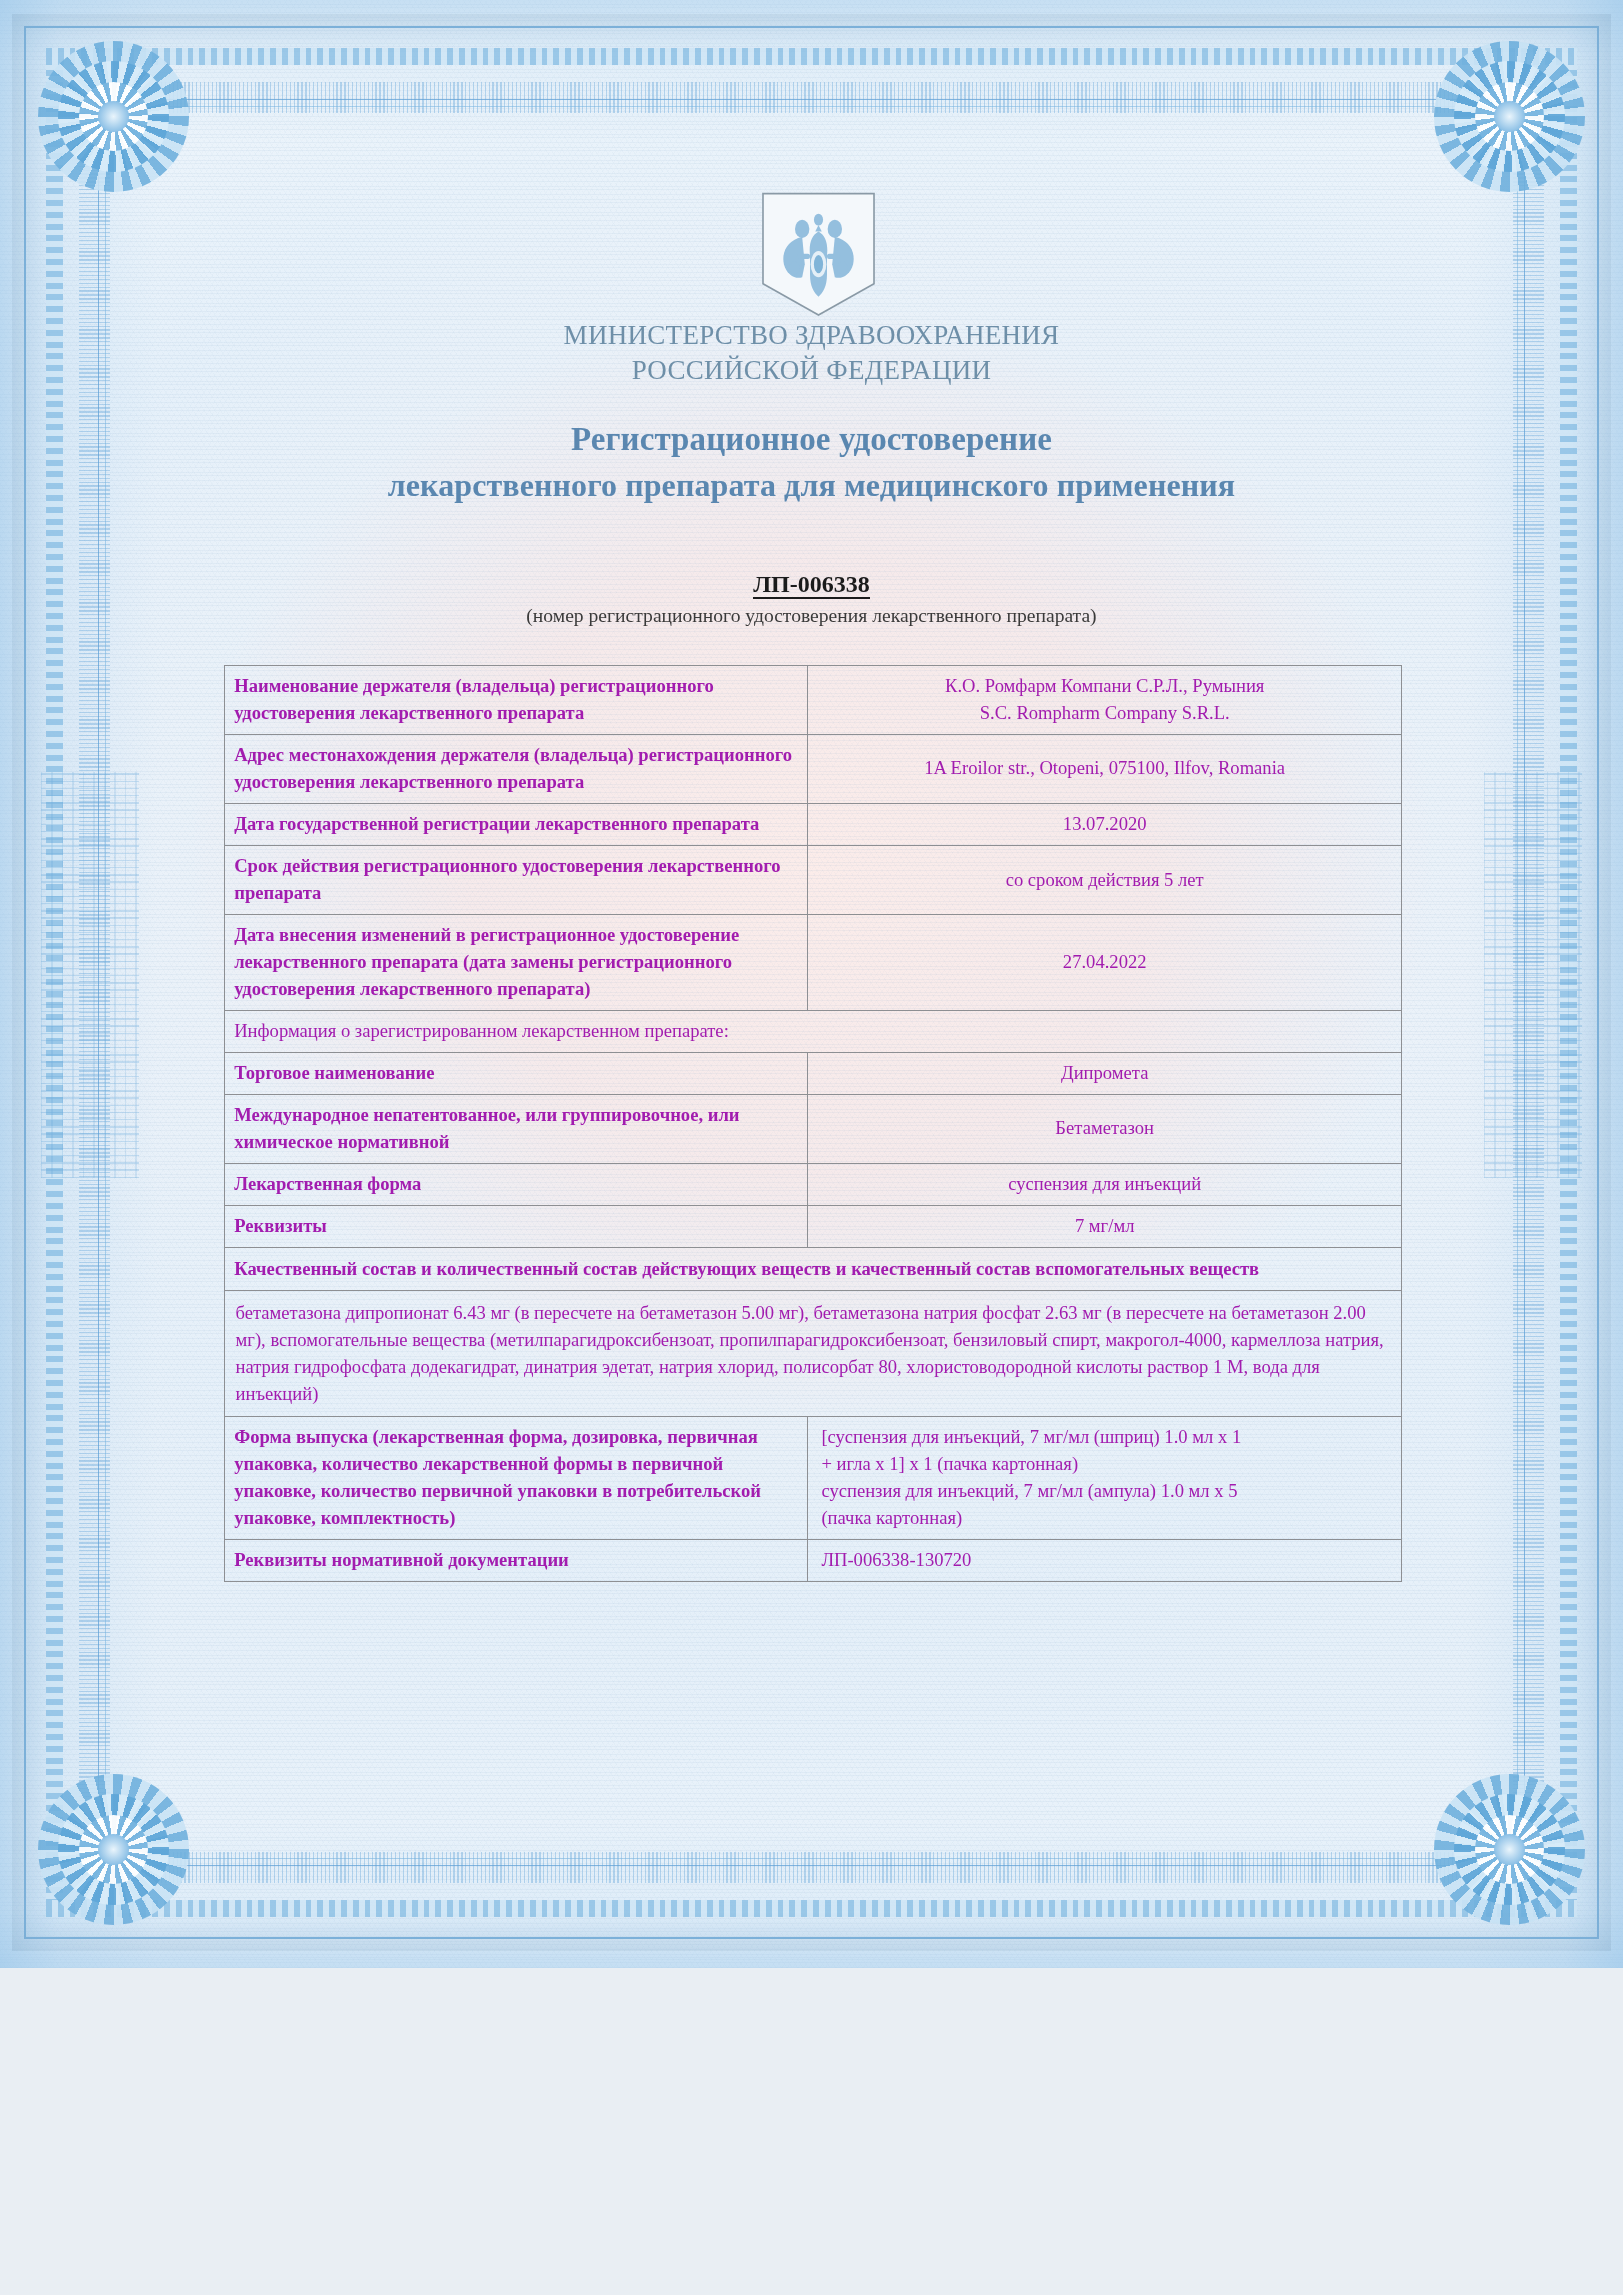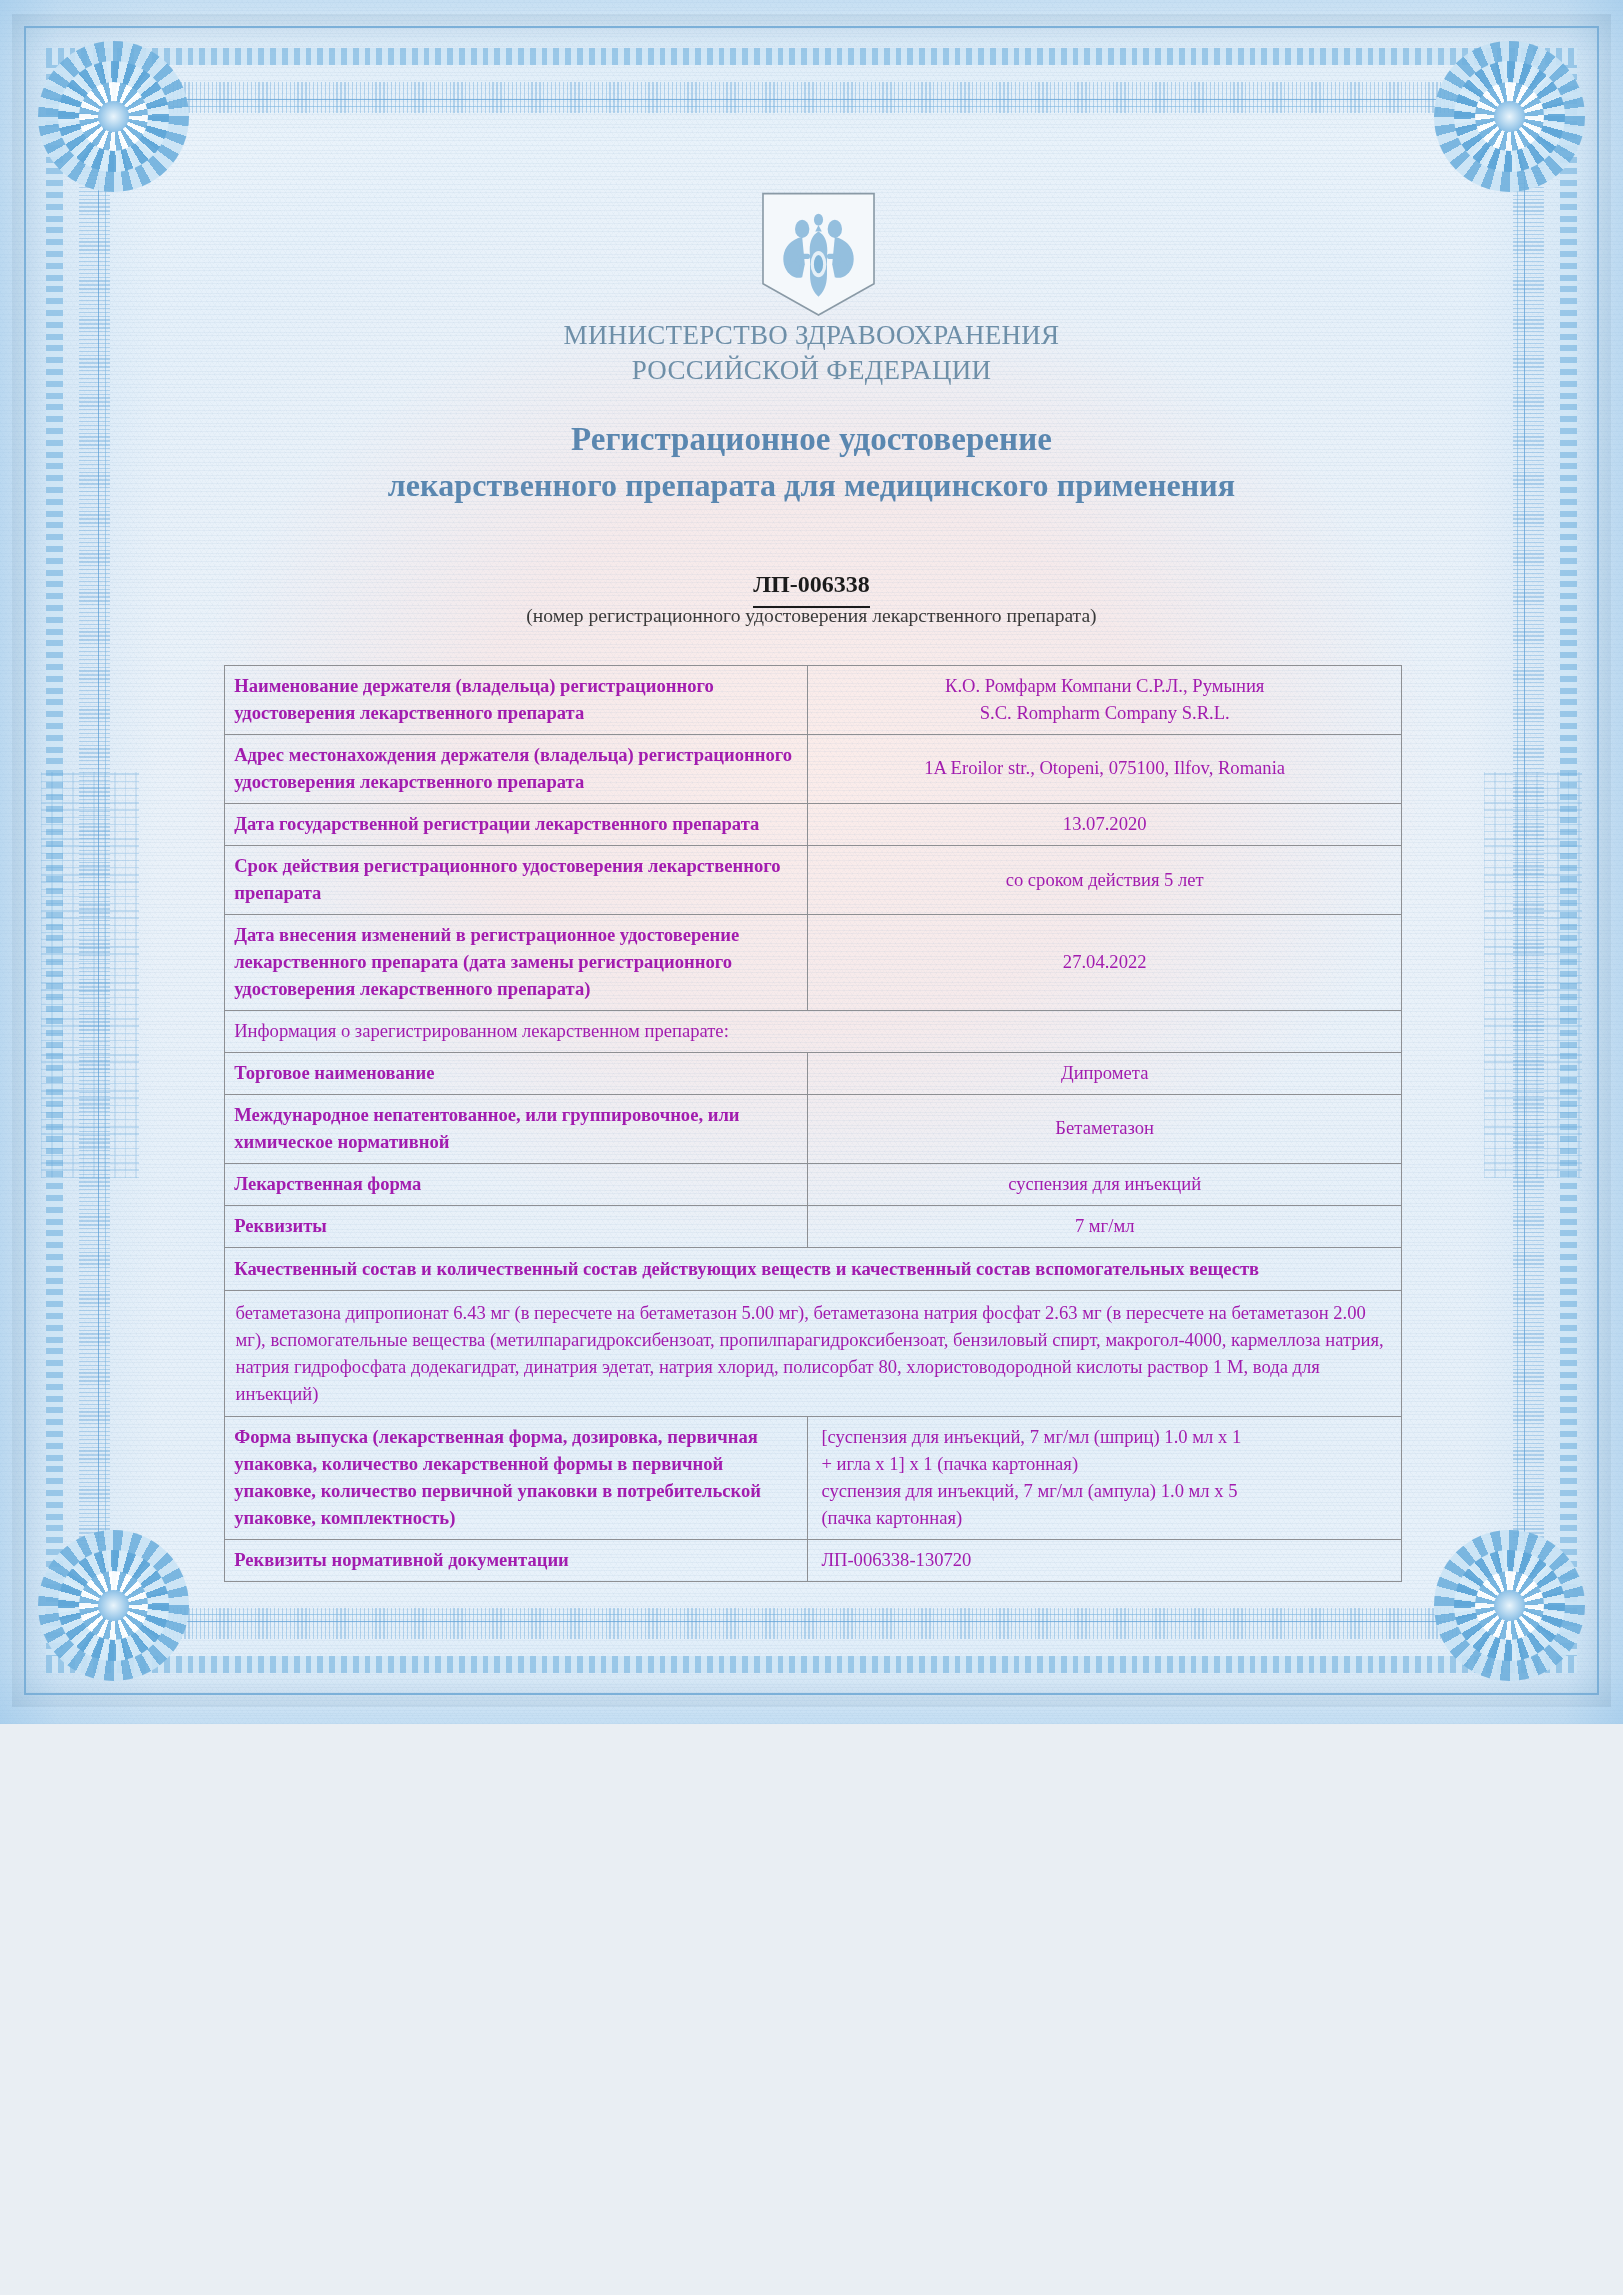--- a/index.html
+++ b/index.html
@@ -1,20 +1,20 @@
 <!DOCTYPE html>
 <html lang="ru" style="font-size:10.5px"><head>
 <meta charset="utf-8">
 <title>Регистрационное удостоверение ЛП-006338</title>
 <style>
   html,body{margin:0;padding:0;background:#e9eef3;}
   body{font-family:"Liberation Serif","DejaVu Serif",serif;}
 
   .page{
-    position:relative;width:1623px;height:1724px;overflow:hidden;
+    position:relative;width:1623px;height:1968px;overflow:hidden;
     background:#fbfbfa;
   }
 
   
   .paper-base{
     position:absolute;inset:0;
     background:
       radial-gradient(ellipse 62% 46% at 50% 44%, rgba(252,236,233,0.96) 0%, rgba(249,232,231,0.80) 34%, rgba(236,241,247,0.40) 62%, rgba(214,232,246,0.10) 82%, rgba(205,228,245,0) 100%),
       linear-gradient(180deg,#eef5fb 0%,#e7f1fa 18%,#eaf2fa 50%,#e6f0f9 84%,#eaf3fb 100%);
   }
@@ -122,21 +122,21 @@
     position:absolute;left:0;right:0;top:416px;text-align:center;
     color:#5a87b0;font-weight:bold;font-size:33px;line-height:1.42;
     letter-spacing:0.1px;
   }
   .maintitle .l2{font-size:32px;}
 
   .regno{
     position:absolute;left:0;right:0;top:571px;text-align:center;
     color:#1b1b1b;font-weight:bold;font-size:24px;
   }
-  .regno span{border-bottom:2px solid #1b1b1b;padding-bottom:9px;margin-top:15px;}
+  .regno span{border-bottom:2px solid #1b1b1b;padding-bottom:0;margin-top:15px;}
   .regno-sub{
     position:absolute;left:0;right:0;top:605px;text-align:center;
     color:#3a3a3a;font-size:19.6px;
   }
 
   
   .tbl{
     position:absolute;left:224px;top:665px;width:1178px;
     border-collapse:collapse;
     font-size:18.6px;color:#a21caf;

